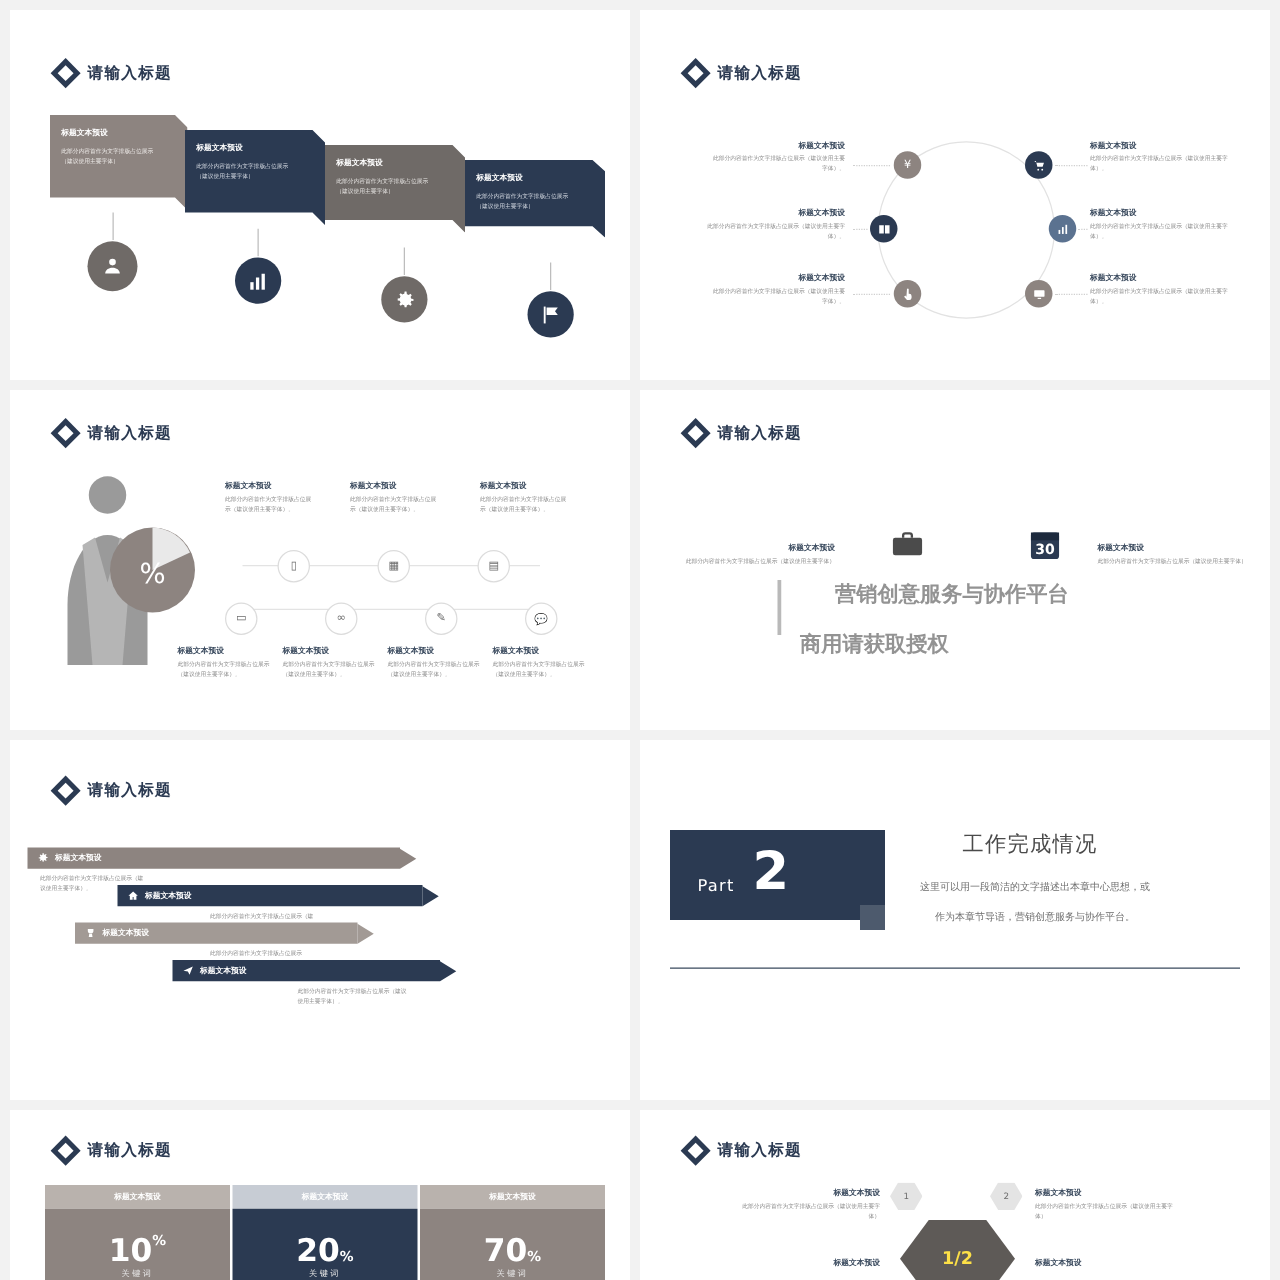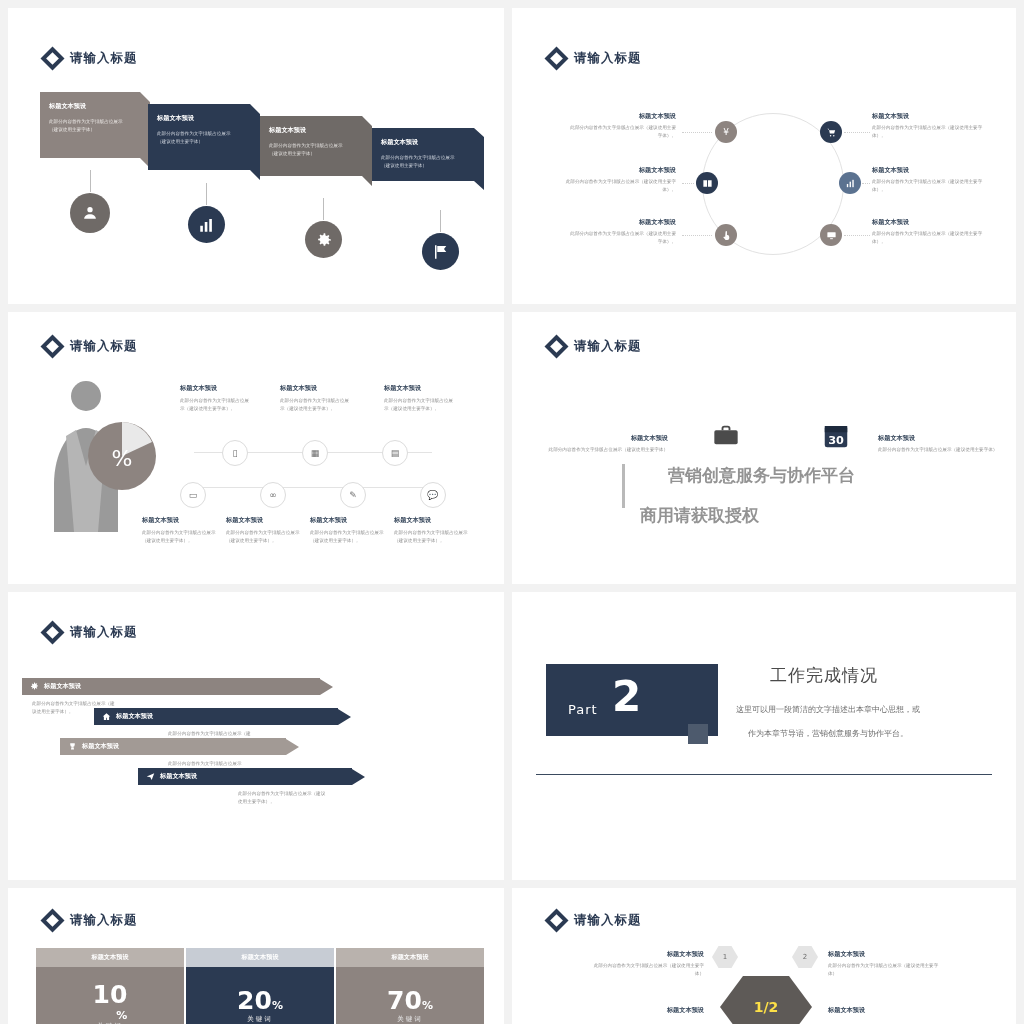--- a/index.html
+++ b/index.html
@@ -374,21 +374,21 @@
             </svg>
         </span>
         <span class="h-wt">标题文本预设</span>
       </div>
       <div class="tip" style="border-left:13px solid #2b3a52;"></div>
     </div>
     <div class="tiny" style="position:absolute;left:230px;top:198px;width:90px;">此部分内容首作为文字排版占位展示（建议使用主要字体）。</div>
   </div>
 
   <div class="slide s6">
-    <div class="partbox" style="left:24px;top:72px;width:172px;height:72px;margin-left:10px;">
+    <div class="partbox" style="left:24px;top:72px;width:172px;height:72px;">
       <span class="partword" style="position:absolute;left:22px;top:38px;">Part</span>
       <span class="partnum" style="position:absolute;left:66px;top:12px;">2</span>
     </div>
     <div style="position:absolute;left:176px;top:132px;width:20px;height:20px;background:#4d5a6d;"></div>
 
     <div class="p6h" style="left:258px;top:72px;">工作完成情况</div>
     <div class="p6p" style="left:224px;top:110px;">这里可以用一段简洁的文字描述出本章中心思想，或</div>
     <div class="p6p" style="left:236px;top:134px;">作为本章节导语，营销创意服务与协作平台。</div>
     <div class="p6line" style="left:24px;top:182px;width:456px;"></div>
   </div>
@@ -399,21 +399,21 @@
           <i></i>
         </span>
       <span class="ttl">请输入标题</span>
     </div>
 
     <div class="statbox" style="left:28px;top:60px;width:148px;">
       <div class="stathd" style="background:#b9b2ad;">
         <span class="h-wt">标题文本预设</span>
       </div>
       <div style="background:#8d8480;height:76px;display:flex;flex-direction:column;align-items:center;justify-content:center;">
-        <div style="display:flex;align-items:flex-end;flex-direction:column;">
+        <div style="display:flex;align-items:flex-start;">
           <span class="statnum">10</span>
           <span class="statpct">%</span>
         </div>
         <div class="statkw">关键词</div>
       </div>
     </div>
 
     <div class="statbox" style="left:178px;top:60px;width:148px;">
       <div class="stathd" style="background:#c7ccd4;">
         <span class="h-wt">标题文本预设</span>

